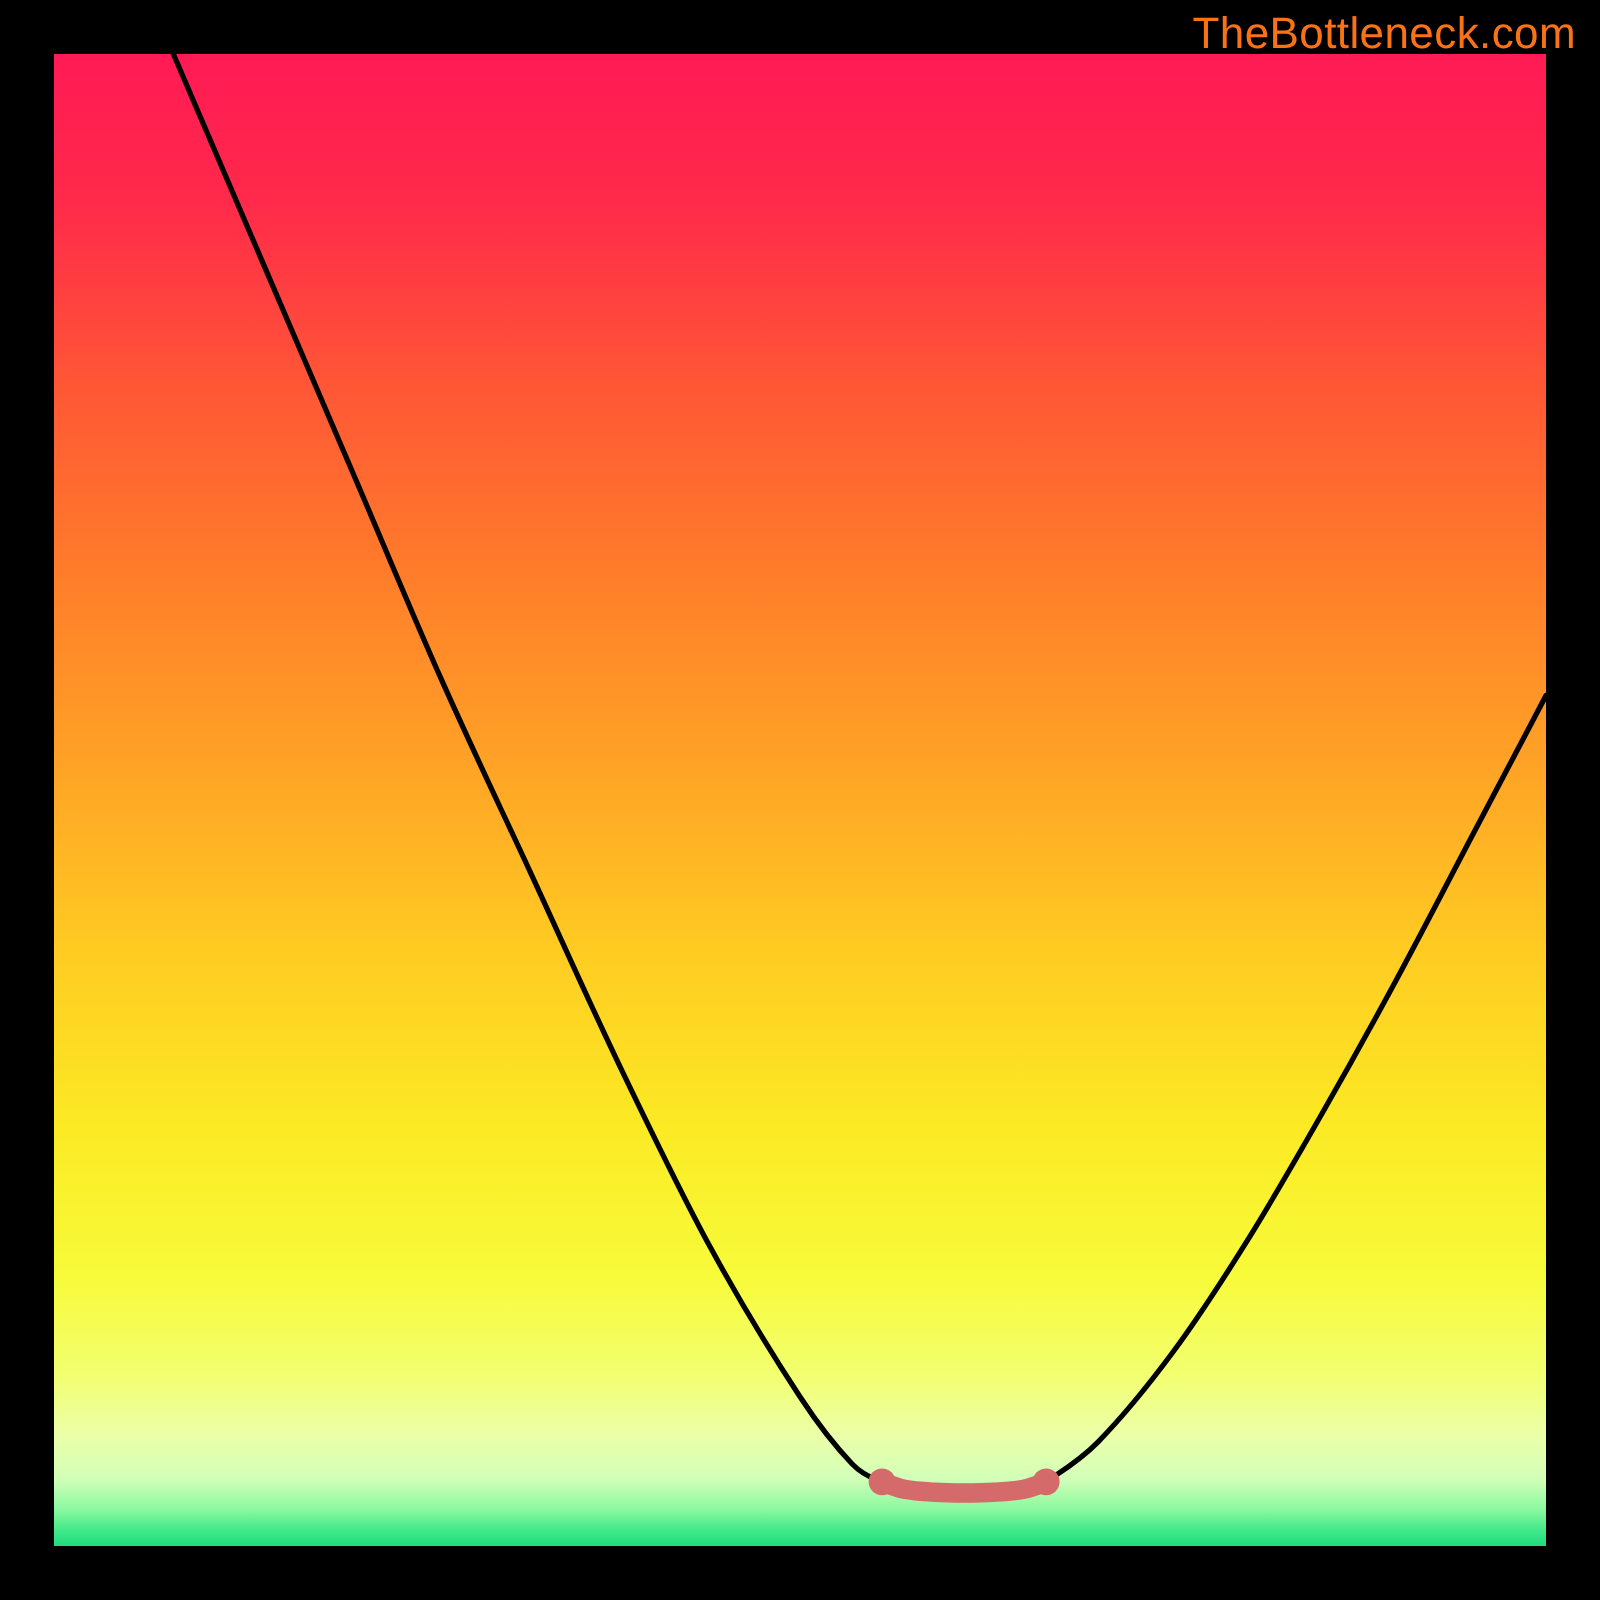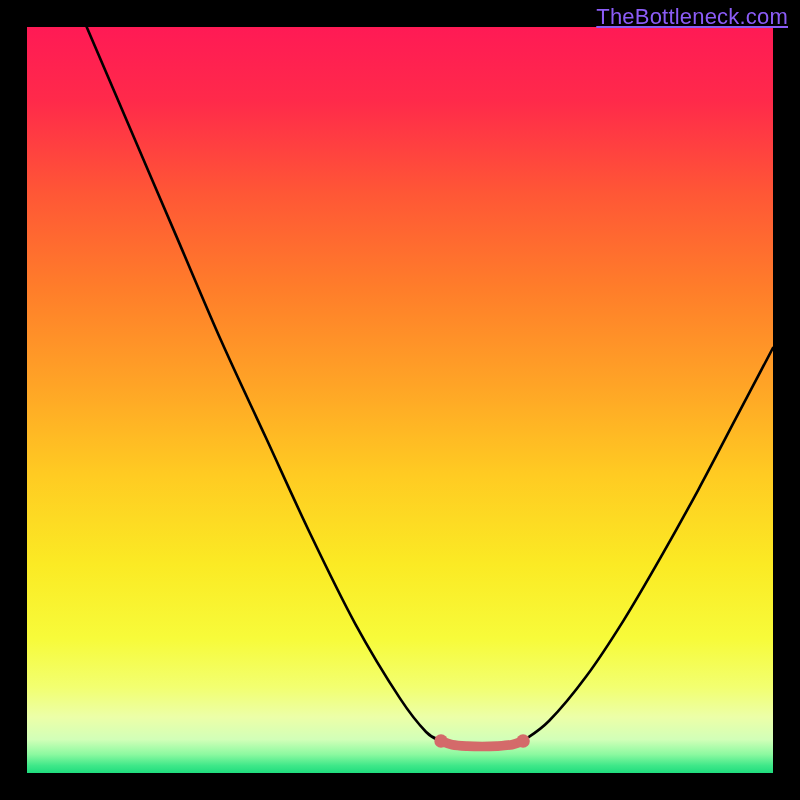--- a/index.html
+++ b/index.html
@@ -31,25 +31,24 @@
     position: absolute;
     left: 0;
     top: 0;
     width: 100%;
     height: 100%;
   }
   .watermark {
     position: absolute;
     top: 4px;
     right: 12px;
-    color: #8b5cf6;
+    color: #f97316;
     font-size: 22px;
     font-weight: 500;
     letter-spacing: 0.2px;
-    text-decoration: underline;
   }
   svg.curves {
     position: absolute;
     left: 0;
     top: 0;
     width: 100%;
     height: 100%;
   }
 </style>
 </head>

